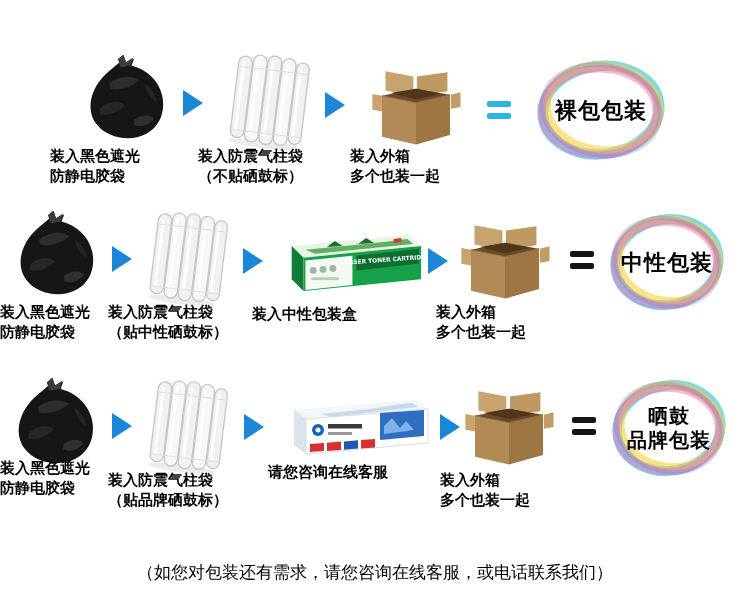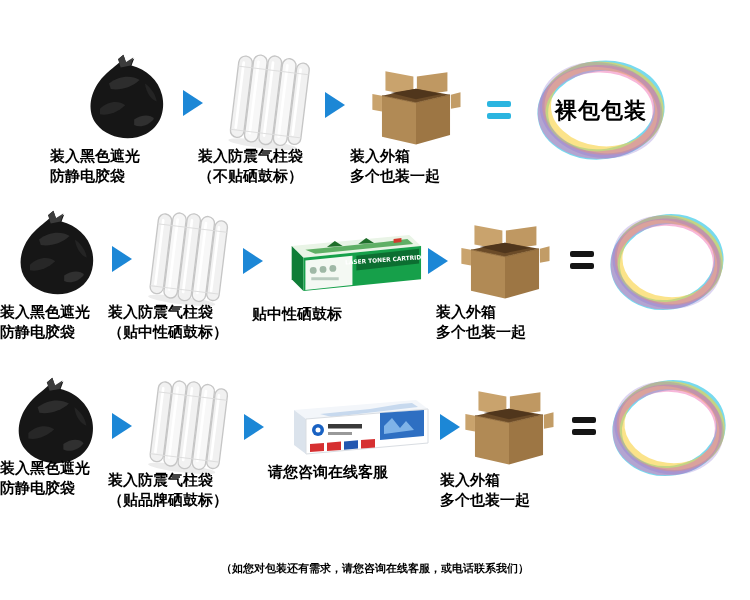--- a/index.html
+++ b/index.html
@@ -22,21 +22,21 @@
   .equals.blue .bar { background:#2bb5e0; }
   .badge { position:absolute; display:flex; align-items:center; justify-content:center; }
   .badge .ring { position:absolute; left:0; top:0; width:100%; height:100%; }
   .badge-text {
     position:relative; font-weight:bold; font-size:22px; color:#000;
     text-align:center; white-space:pre-line; line-height:1.18; letter-spacing:1px;
   }
   .badge-text.small { font-size:20px; }
   .footer-note {
     position:absolute; left:0; top:561px; width:750px; text-align:center;
-    font-size:11px; font-weight:bold; color:#000;
+    font-size:17px; font-weight:normal; color:#000;
   }
   svg text { font-family:"DejaVu Sans","Liberation Sans",sans-serif; font-weight:bold; }
 </style>
 </head>
 <body>
 
 <svg style="position:absolute;width:0;height:0;overflow:hidden" aria-hidden="true">
   <defs>
     <symbol id="sym-black-bag" viewBox="0 0 100 100">
       <path d="M42,10 C36,16 26,22 19,32 C8,47 6,66 16,79 C28,95 54,99 71,90 C87,82 93,64 89,47 C85,30 71,18 55,14 L58,6 L49,11 L46,2 L40,7 Z" fill="#161616"></path>
@@ -149,39 +149,40 @@
       <polygon points="16,16 28,28 28,62 16,50" fill="#0f7d37"></polygon>
       <polygon points="28,28 148,16 148,50 28,62" fill="#16a04a"></polygon>
       <polygon points="30,31 78,26 78,56 30,61" fill="#f4f9f3"></polygon>
       <circle cx="38" cy="41" r="3.5" fill="#9fb8a6"></circle>
       <circle cx="48" cy="40" r="3.5" fill="#9fb8a6"></circle>
       <circle cx="58" cy="39" r="3.5" fill="#9fb8a6"></circle>
       <rect x="36" y="48" width="28" height="3" fill="#b9cbbf"></rect>
       <polygon points="82,26 146,19 146,34 82,41" fill="#0c6e31"></polygon>
       <text x="114" y="32" font-size="6" fill="#ffffff" text-anchor="middle" transform="rotate(-4 114 32)">LASER TONER CARTRIDGE</text>
     </svg>
-    <div class="step-label" style="left:252px;top:305px;width:156px">贴中性硒鼓标</div>
+    <div class="step-label" style="left:252px;top:305px;width:156px">装入中性包装盒</div>
 
     <div class="arrow" style="left:428px;top:248px"></div>
 
     <svg class="icon-svg" style="left:457px;top:220px;width:96px;height:83px">
         <use href="#sym-carton"></use>
       </svg>
     <div class="step-label" style="left:436px;top:303px;width:140px">装入外箱
 多个也装一起</div>
 
     <div class="equals" style="left:570px;top:251px">
         <div class="bar"></div>
         <div class="bar"></div>
       </div>
 
     <div class="badge" style="left:602px;top:204px;width:130px;height:118px">
       <svg class="ring" viewBox="0 0 150 130" preserveAspectRatio="none">
           <use href="#sym-ring"></use>
         </svg>
+      <div class="badge-text">中性包装</div>
     </div>
   </div>
 
   <div>
     <svg class="icon-svg" style="left:10px;top:376px;width:92px;height:92px">
         <use href="#sym-black-bag"></use>
       </svg>
     <div class="step-label" style="left:0px;top:459px;width:104px">装入黑色遮光
 防静电胶袋</div>
 
@@ -223,18 +224,20 @@
 
     <div class="equals" style="left:572px;top:417px">
         <div class="bar"></div>
         <div class="bar"></div>
       </div>
 
     <div class="badge" style="left:604px;top:370px;width:130px;height:118px">
       <svg class="ring" viewBox="0 0 150 130" preserveAspectRatio="none">
           <use href="#sym-ring"></use>
         </svg>
+      <div class="badge-text small">晒鼓
+品牌包装</div>
     </div>
   </div>
 
   <div class="footer-note">（如您对包装还有需求，请您咨询在线客服，或电话联系我们）</div>
 
 </div>
 
 </body></html>

